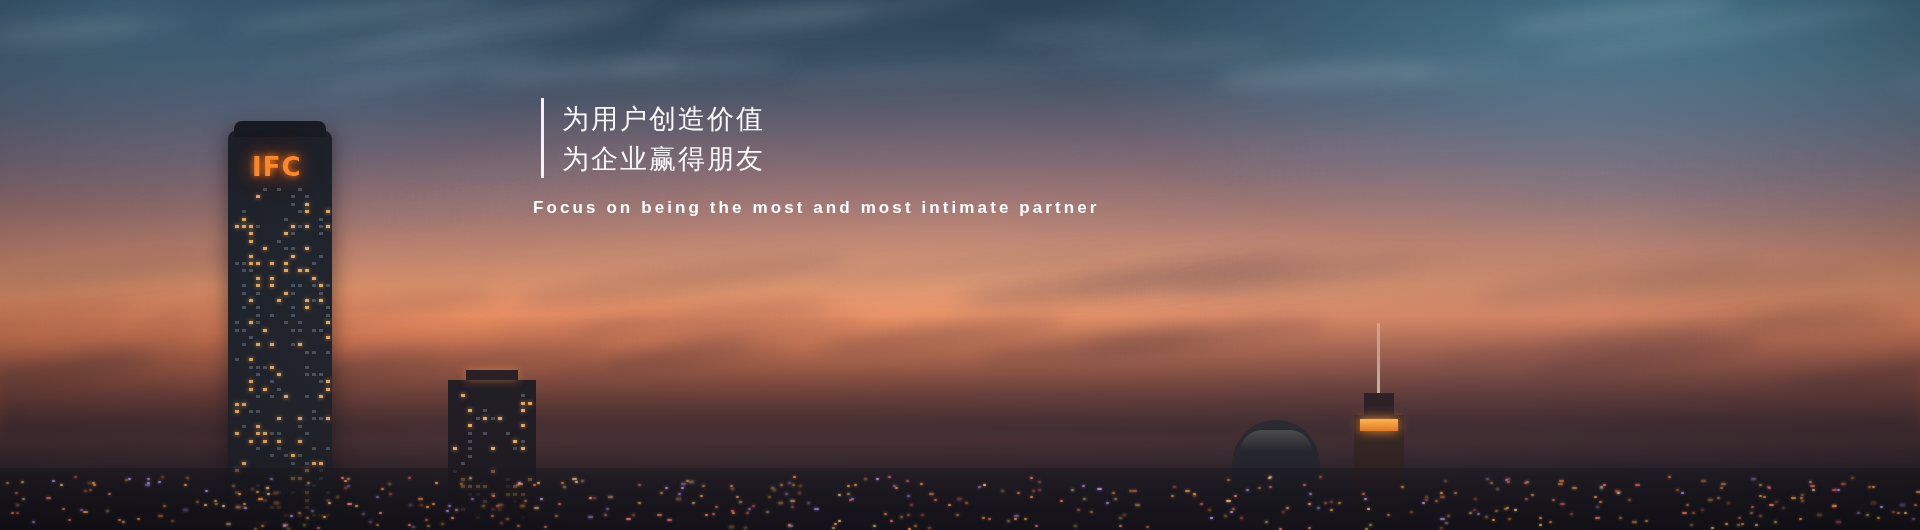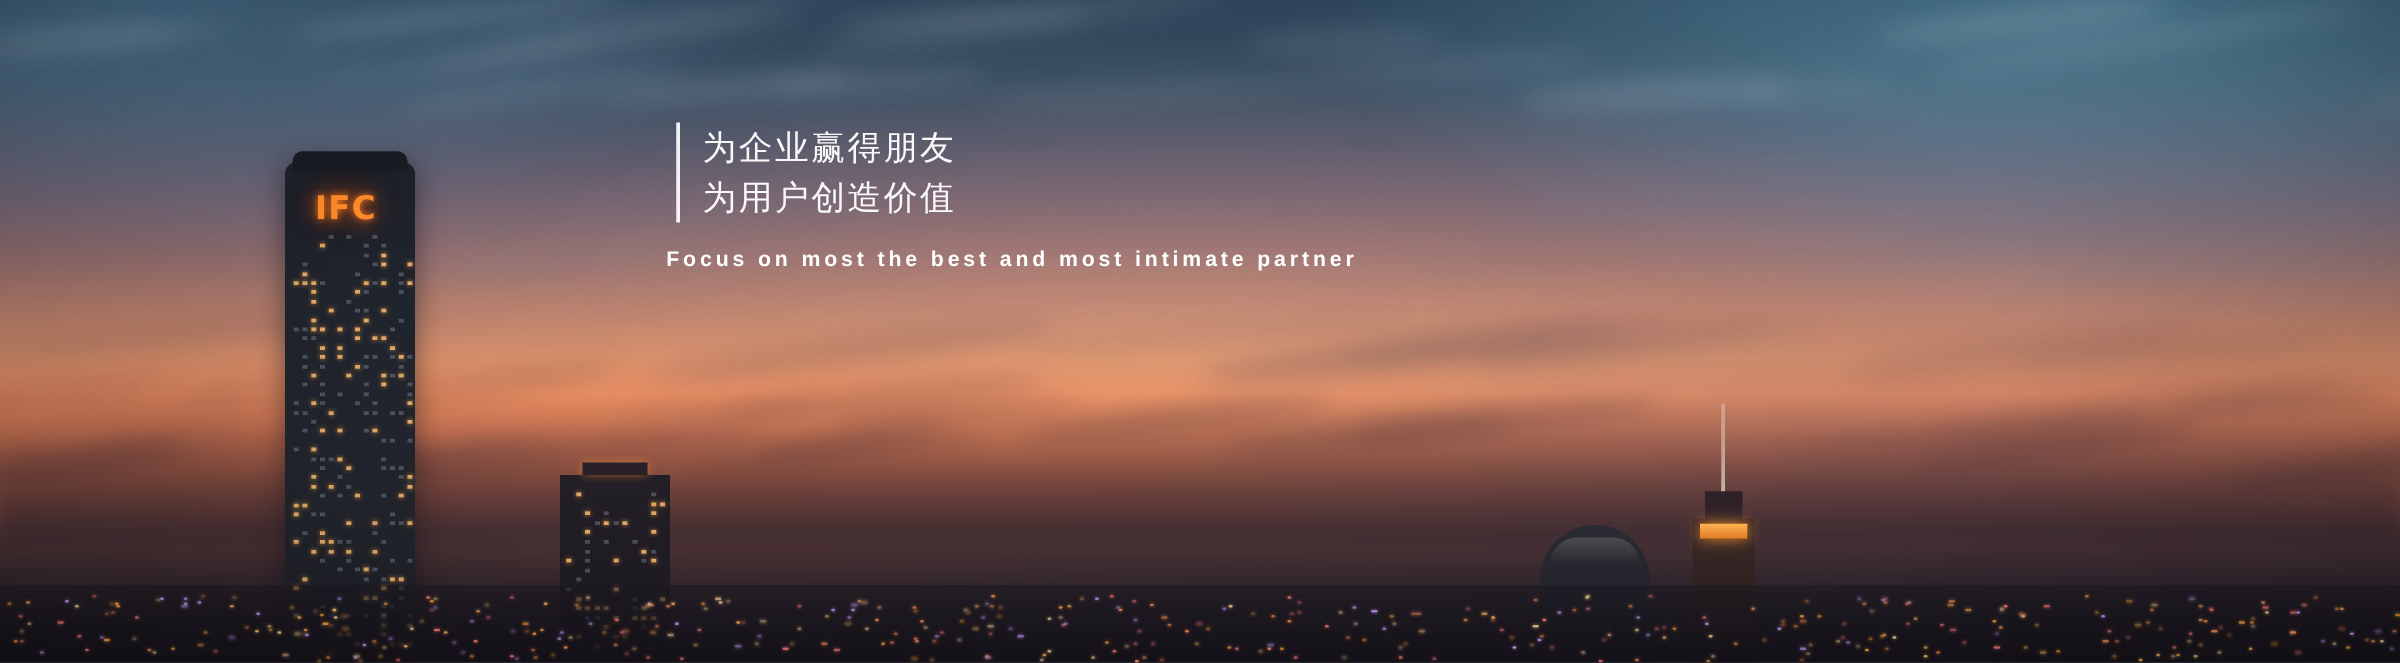--- a/index.html
+++ b/index.html
@@ -1080,22 +1080,22 @@
 
   <div class="vignette"></div>
 
   <div class="content">
 
     <div class="headline-row">
 
       <div class="headline-divider"></div>
 
       <div class="headline-side">
+        <div class="headline-side-line">为用户创造价值</div>
         <div class="headline-side-line">为企业赢得朋友</div>
-        <div class="headline-side-line">为用户创造价值</div>
       </div>
     </div>
 
-    <div class="tagline-en">Focus on most the best and most intimate partner</div>
+    <div class="tagline-en">Focus on being the most and most intimate partner</div>
 
   </div>
 
 </div>
 
 </body></html>

